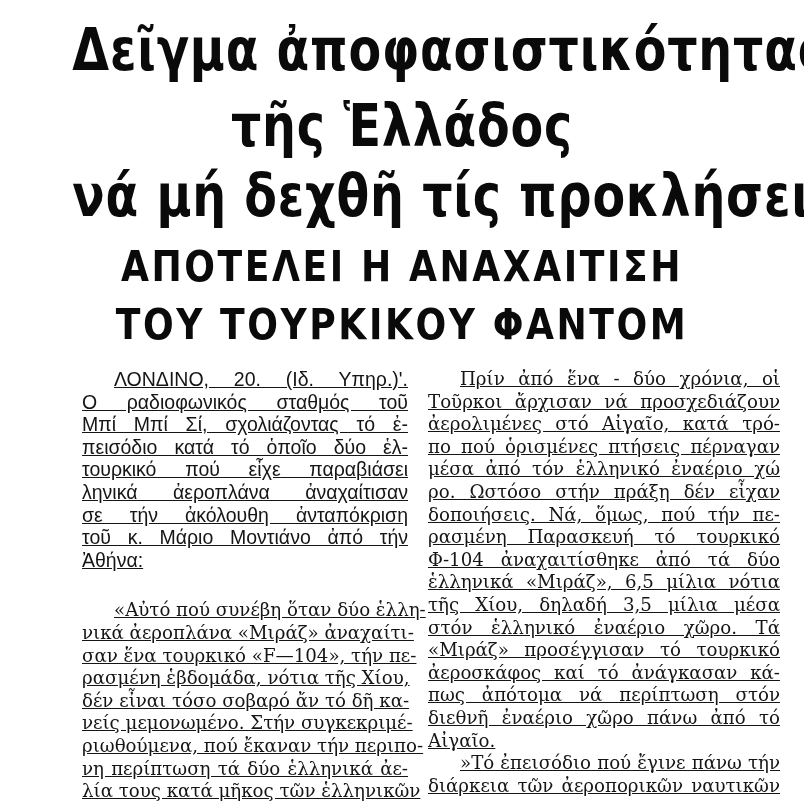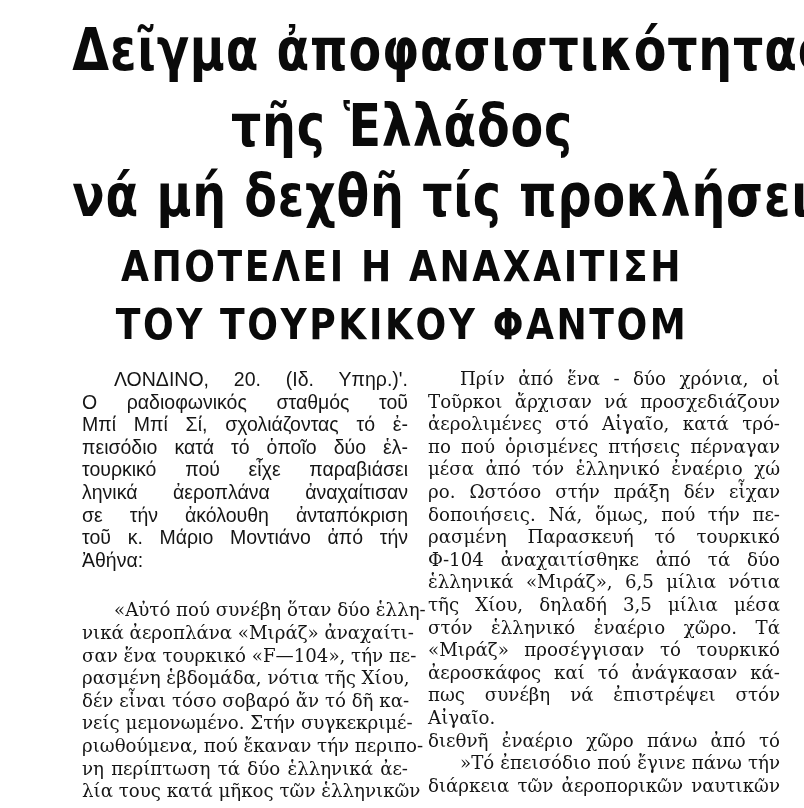--- a/index.html
+++ b/index.html
@@ -61,20 +61,21 @@
       width: 352px;
       font-family: "DejaVu Serif", serif;
       font-size: 18.2px;
     }
     .line {
       display: block;
       white-space: nowrap;
       text-align: justify;
       text-align-last: justify;
       height: 22.6px;
+      text-decoration: underline;
     }
     .line.last {
       text-align-last: left;
     }
     .indent {
       padding-left: 32px;
     }
     .gap {
       height: 28px;
     }
@@ -129,23 +130,23 @@
       <span class="line">μέσα ἀπό τόν ἑλληνικό ἐναέριο χώ</span>
       <span class="line">ρο. Ωστόσο στήν πράξη δέν εἶχαν</span>
       <span class="line">δοποιήσεις. Νά, ὅμως, πού τήν πε-</span>
       <span class="line">ρασμένη Παρασκευή τό τουρκικό</span>
       <span class="line">Φ-104 ἀναχαιτίσθηκε ἀπό τά δύο</span>
       <span class="line">ἑλληνικά «Μιράζ», 6,5 μίλια νότια</span>
       <span class="line">τῆς Χίου, δηλαδή 3,5 μίλια μέσα</span>
       <span class="line">στόν ἑλληνικό ἐναέριο χῶρο. Τά</span>
       <span class="line">«Μιράζ» προσέγγισαν τό τουρκικό</span>
       <span class="line">ἀεροσκάφος καί τό ἀνάγκασαν κά-</span>
-      <span class="line">πως συνέβη νά ἐπιστρέψει στόν</span>
+      <span class="line">πως ἀπότομα νά περίπτωση στόν</span>
+      <span class="line">διεθνῆ ἐναέριο χῶρο πάνω ἀπό τό</span>
       <span class="line last">Αἰγαῖο.</span>
-      <span class="line">διεθνῆ ἐναέριο χῶρο πάνω ἀπό τό</span>
     </div>
     <div>
       <span class="line indent">»Τό ἐπεισόδιο πού ἔγινε πάνω τήν</span>
       <span class="line">διάρκεια τῶν ἀεροπορικῶν ναυτικῶν</span>
 
     </div>
   </div>
 </div>
 
 </body></html>

